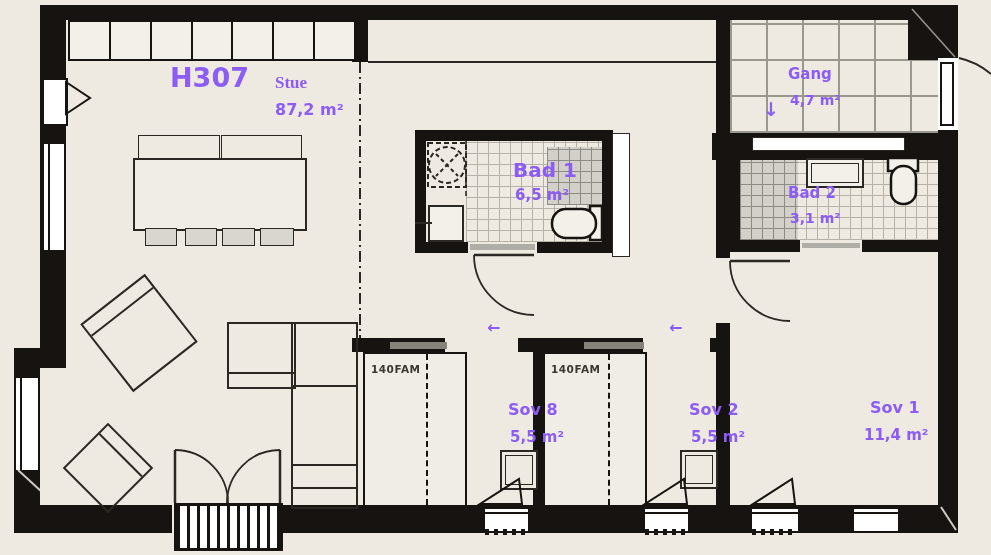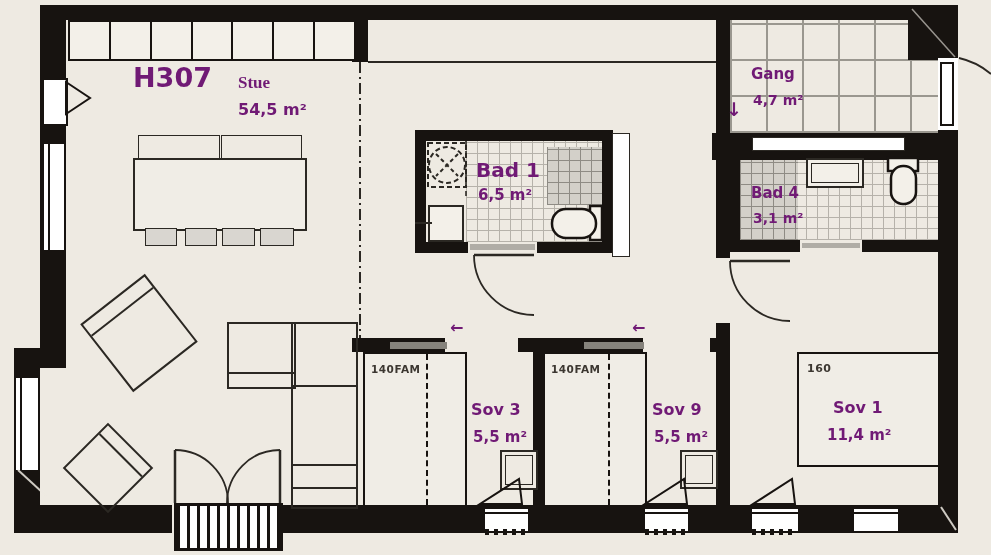--- a/index.html
+++ b/index.html
@@ -1,21 +1,21 @@
 <!DOCTYPE html>
 <html><head>
 <meta charset="utf-8">
 <style>
   html,body{margin:0;padding:0;background:#eeeae2;}
   .canvas{position:relative;width:991px;height:555px;background:#eeeae2;overflow:hidden;
           font-family:"DejaVu Sans","Liberation Sans",sans-serif;color:#3c3731;}
   .w{position:absolute;background:#171310;}
   .gapfill{position:absolute;background:#eeeae2;}
   .white{position:absolute;background:#ffffff;}
-  .lbl{position:absolute;font-weight:700;color:#701a75;white-space:nowrap;line-height:1;}
+  .lbl{position:absolute;font-weight:700;color:#8b5cf6;white-space:nowrap;line-height:1;margin-left:37px;}
   .tile-sm{position:absolute;
     background-image:repeating-linear-gradient(0deg,#b6b2aa 0 1px,transparent 1px 11px),
                      repeating-linear-gradient(90deg,#b6b2aa 0 1px,transparent 1px 11px);}
   .tile-shower{position:absolute;background-color:#d3d0c9;
     background-image:repeating-linear-gradient(0deg,#8e8b84 0 1px,transparent 1px 11px),
                      repeating-linear-gradient(90deg,#8e8b84 0 1px,transparent 1px 11px);}
   .tile-lg{position:absolute;
     background-image:repeating-linear-gradient(0deg,#9a978f 0 2px,transparent 2px 36px),
                      repeating-linear-gradient(90deg,#9a978f 0 2px,transparent 2px 36px);}
   .outline{position:absolute;border:2px solid #2b2823;background:transparent;}
@@ -162,23 +162,20 @@
     </div>
 
   <div class="bed" style="left:543px;top:352px;width:100px;height:151px;">
     <div class="mid" style="left:63px;"></div>
     <div class="bedlbl" style="left:6px;top:9px;font-size:10.5px;">140FAM</div>
   </div>
   <div class="night" style="left:680px;top:450px;width:34px;height:35px;">
       <div class="in"></div>
     </div>
 
-  <div class="bed" style="left:797px;top:352px;width:139px;height:111px;">
-    <div class="bedlbl" style="left:8px;top:8px;font-size:11px;">160</div>
-  </div>
 
   <svg width="991" height="555" viewBox="0 0 991 555">
 
     <line x1="360" y1="62" x2="360" y2="338" stroke="#2b2823" stroke-width="2" stroke-dasharray="11 4 2 4"></line>
 
     <line x1="368" y1="62" x2="716" y2="62" stroke="#2b2823" stroke-width="1.8"></line>
 
     <rect x="428" y="143" width="38" height="44" fill="none" stroke="#2b2823" stroke-width="2" stroke-dasharray="5 3"></rect>
     <circle cx="447" cy="165" r="18" fill="none" stroke="#2b2823" stroke-width="2" stroke-dasharray="5 3"></circle>
     <line x1="436" y1="154" x2="458" y2="176" stroke="#2b2823" stroke-width="2" stroke-dasharray="4 3"></line>
@@ -212,36 +209,36 @@
     <polygon points="753,504 795,504 792,479" fill="none" stroke="#171310" stroke-width="2"></polygon>
 
     <line x1="18" y1="470" x2="55" y2="504" stroke="#eeeae2" stroke-width="2" opacity="0.85"></line>
     <line x1="941" y1="507" x2="956" y2="530" stroke="#eeeae2" stroke-width="2" opacity="0.85"></line>
     <line x1="912" y1="9" x2="955" y2="57" stroke="#eeeae2" stroke-width="1.5" opacity="0.6"></line>
   </svg>
 
   <div class="lbl" style="left:133px;top:64px;font-size:27px;">H307</div>
 
   <div class="lbl" style="left:238px;top:74px;font-size:17px;font-family:Liberation Serif, serif;">Stue</div>
-  <div class="lbl" style="left:238px;top:102px;font-size:16px;">54,5 m²</div>
+  <div class="lbl" style="left:238px;top:102px;font-size:16px;">87,2 m²</div>
 
   <div class="lbl" style="left:476px;top:160px;font-size:20px;">Bad 1</div>
   <div class="lbl" style="left:478px;top:188px;font-size:15px;">6,5 m²</div>
 
   <div class="lbl" style="left:751px;top:67px;font-size:15px;">Gang</div>
   <div class="lbl" style="left:753px;top:93px;font-size:14px;">4,7 m²</div>
   <div class="lbl" style="left:726px;top:100px;font-size:19px;">↓</div>
 
-  <div class="lbl" style="left:751px;top:186px;font-size:15px;">Bad 4</div>
+  <div class="lbl" style="left:751px;top:186px;font-size:15px;">Bad 2</div>
   <div class="lbl" style="left:753px;top:211px;font-size:14px;">3,1 m²</div>
 
-  <div class="lbl" style="left:471px;top:402px;font-size:16px;">Sov 3</div>
+  <div class="lbl" style="left:471px;top:402px;font-size:16px;">Sov 8</div>
   <div class="lbl" style="left:473px;top:430px;font-size:15px;">5,5 m²</div>
 
-  <div class="lbl" style="left:652px;top:402px;font-size:16px;">Sov 9</div>
+  <div class="lbl" style="left:652px;top:402px;font-size:16px;">Sov 2</div>
   <div class="lbl" style="left:654px;top:430px;font-size:15px;">5,5 m²</div>
 
   <div class="lbl" style="left:833px;top:400px;font-size:16px;">Sov 1</div>
   <div class="lbl" style="left:827px;top:428px;font-size:15px;">11,4 m²</div>
 
   <div class="lbl" style="left:450px;top:320px;font-size:16px;">←</div>
   <div class="lbl" style="left:632px;top:320px;font-size:16px;">←</div>
 
 </div>
 

